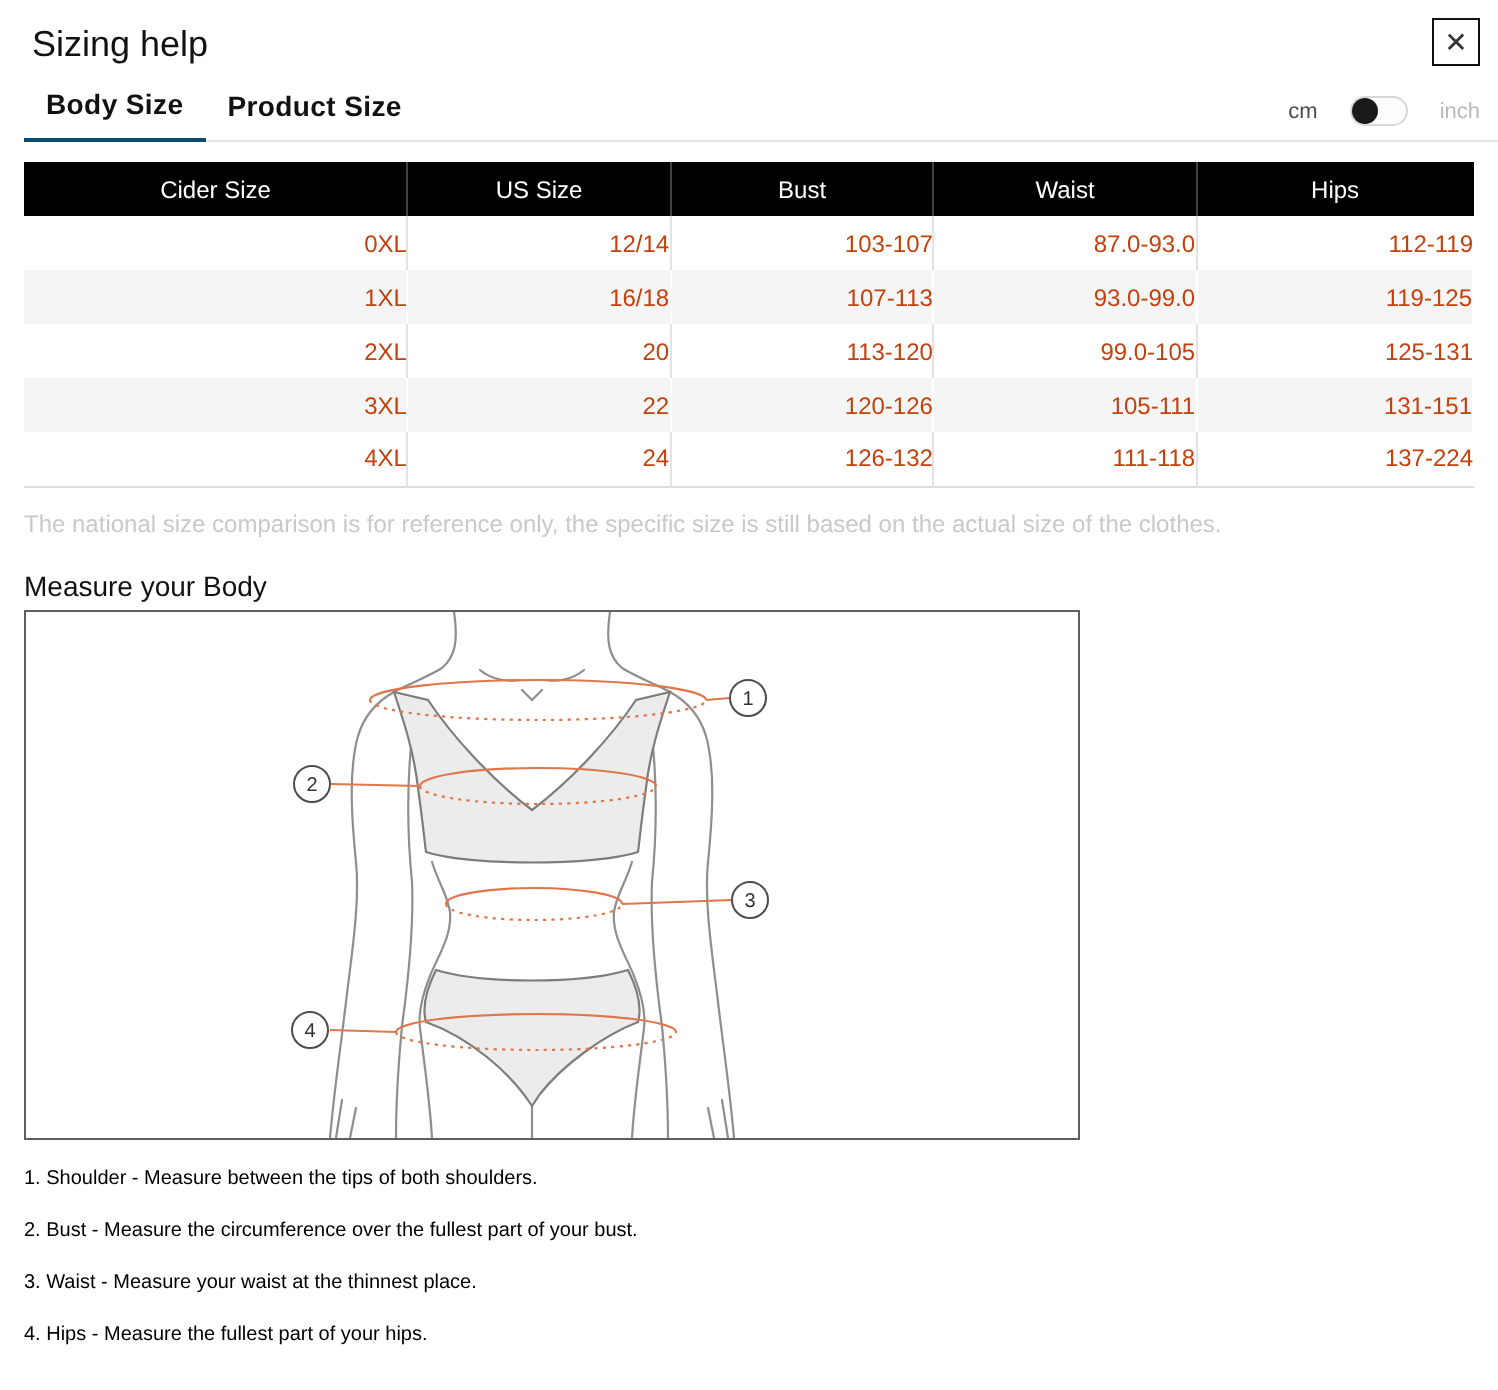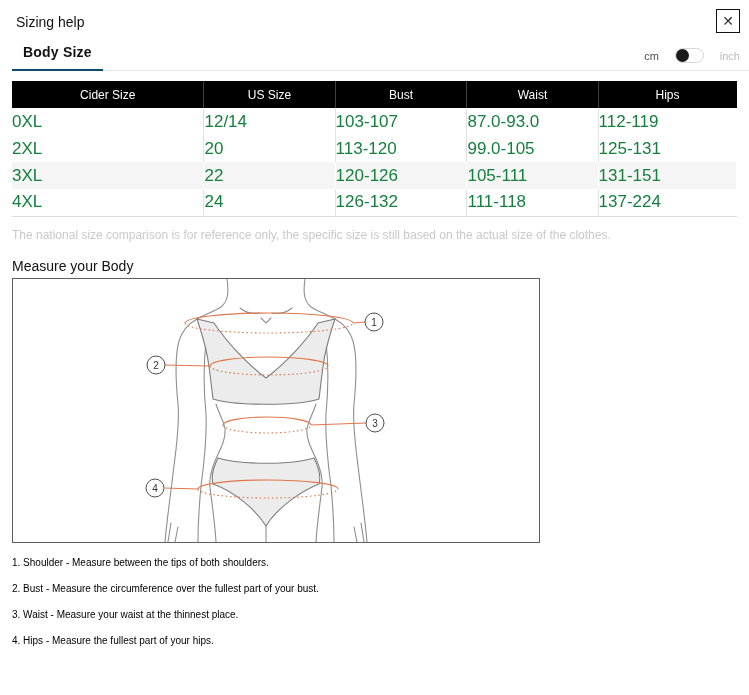--- a/index.html
+++ b/index.html
@@ -3,41 +3,41 @@
 <meta charset="utf-8">
 <style>
   * { margin:0; padding:0; box-sizing:border-box; }
   html,body { background:#fff; }
   .dialog {
     position:relative; width:749px; height:695px; background:#fff;
     font-family:"Liberation Sans", sans-serif; color:#111; overflow:hidden;
   }
   
   .titlebar { display:flex; justify-content:space-between; align-items:flex-start; padding:9px 9px 0 16px; }
-  .title { font-size:14px; font-weight:400; color:#111; line-height:26px; }
+  .title { font-size:18px; font-weight:400; color:#111; line-height:26px; }
   .close-btn {
     width:24px; height:24px; border:1.5px solid #111; background:#fff;
     display:flex; align-items:center; justify-content:center;
     font-size:14px; color:#333; cursor:pointer; line-height:1;
   }
   
   .tabbar { position:relative; margin:9px 0 0 12px; border-bottom:1px solid #e4e4e4; display:flex; align-items:flex-end; }
   .tab { padding:0 11px 9px 11px; font-size:14px; font-weight:700; color:#111; letter-spacing:.2px; cursor:pointer; }
   .tab.active { border-bottom:2px solid #0c4a6e; margin-bottom:-1px; }
   .unit-area { position:absolute; right:9px; bottom:7px; display:flex; align-items:center; gap:16px; }
   .unit-label { font-size:11px; color:#4d4d4d; }
   .unit-label.muted { color:#b9b9b9; }
   .switch { position:relative; width:29px; height:15px; border:1px solid #d8d8d8; border-radius:8px; background:#fdfdfd; cursor:pointer; }
   .switch .knob { position:absolute; left:0; top:0; width:13px; height:13px; border-radius:50%; background:#1a1a1a; }
   
   .table-wrap { margin:10px 12px 0 12px; }
   table { width:725px; border-collapse:collapse; table-layout:fixed; border-bottom:1px solid #dcdcdc; }
   th { background:#000; color:#fff; font-weight:400; font-size:12px; height:27px; border-right:1px solid #404040; }
   th:last-child { border-right:none; }
-  td { text-align:left; font-size:17px; color:#15803d; height:27px; border-right:1px solid #e3e3e3; background:#fff; }
+  td { text-align:right; font-size:12px; color:#c2410c; height:27px; border-right:1px solid #e3e3e3; background:#fff; }
   td:last-child { border-right:none; }
   tr.alt td { background:#f5f5f5; border-right:1px solid #fff; }
   
   .disclaimer { margin:11px 12px 0 12px; font-size:12px; color:#c9c9c9; }
   .find-row { margin:9px 12px 0 12px; display:flex; align-items:center; }
   .find-label { font-size:11px; color:#c9c9c9; }
   .more-link { margin-left:10px; font-size:12px; font-weight:700; color:#000; text-decoration:underline; cursor:pointer; letter-spacing:.2px; }
   
   .measure-heading { margin:16px 12px 4px 12px; font-size:14px; font-weight:400; color:#111; }
   .diagram { margin-left:12px; width:528px; height:265px; border:1px solid #5f5f5f; background:#fff; }
@@ -51,20 +51,21 @@
 
   <div class="titlebar">
     <div class="title">Sizing help</div>
     <div class="close-btn">
       <span>✕</span>
     </div>
   </div>
 
   <div class="tabbar">
     <div class="tab active">Body Size</div>
+    <div class="tab">Product Size</div>
     <div class="unit-area">
       <span class="unit-label">cm</span>
       <div class="switch">
         <div class="knob"></div>
       </div>
       <span class="unit-label muted">inch</span>
     </div>
   </div>
 
   <div class="table-wrap">
@@ -85,20 +86,27 @@
           <th>Hips</th>
         </tr>
       </thead>
       <tbody>
         <tr>
           <td>0XL</td>
           <td>12/14</td>
           <td>103-107</td>
           <td>87.0-93.0</td>
           <td>112-119</td>
+        </tr>
+        <tr class="alt">
+          <td>1XL</td>
+          <td>16/18</td>
+          <td>107-113</td>
+          <td>93.0-99.0</td>
+          <td>119-125</td>
         </tr>
         <tr>
           <td>2XL</td>
           <td>20</td>
           <td>113-120</td>
           <td>99.0-105</td>
           <td>125-131</td>
         </tr>
         <tr class="alt">
           <td>3XL</td>

